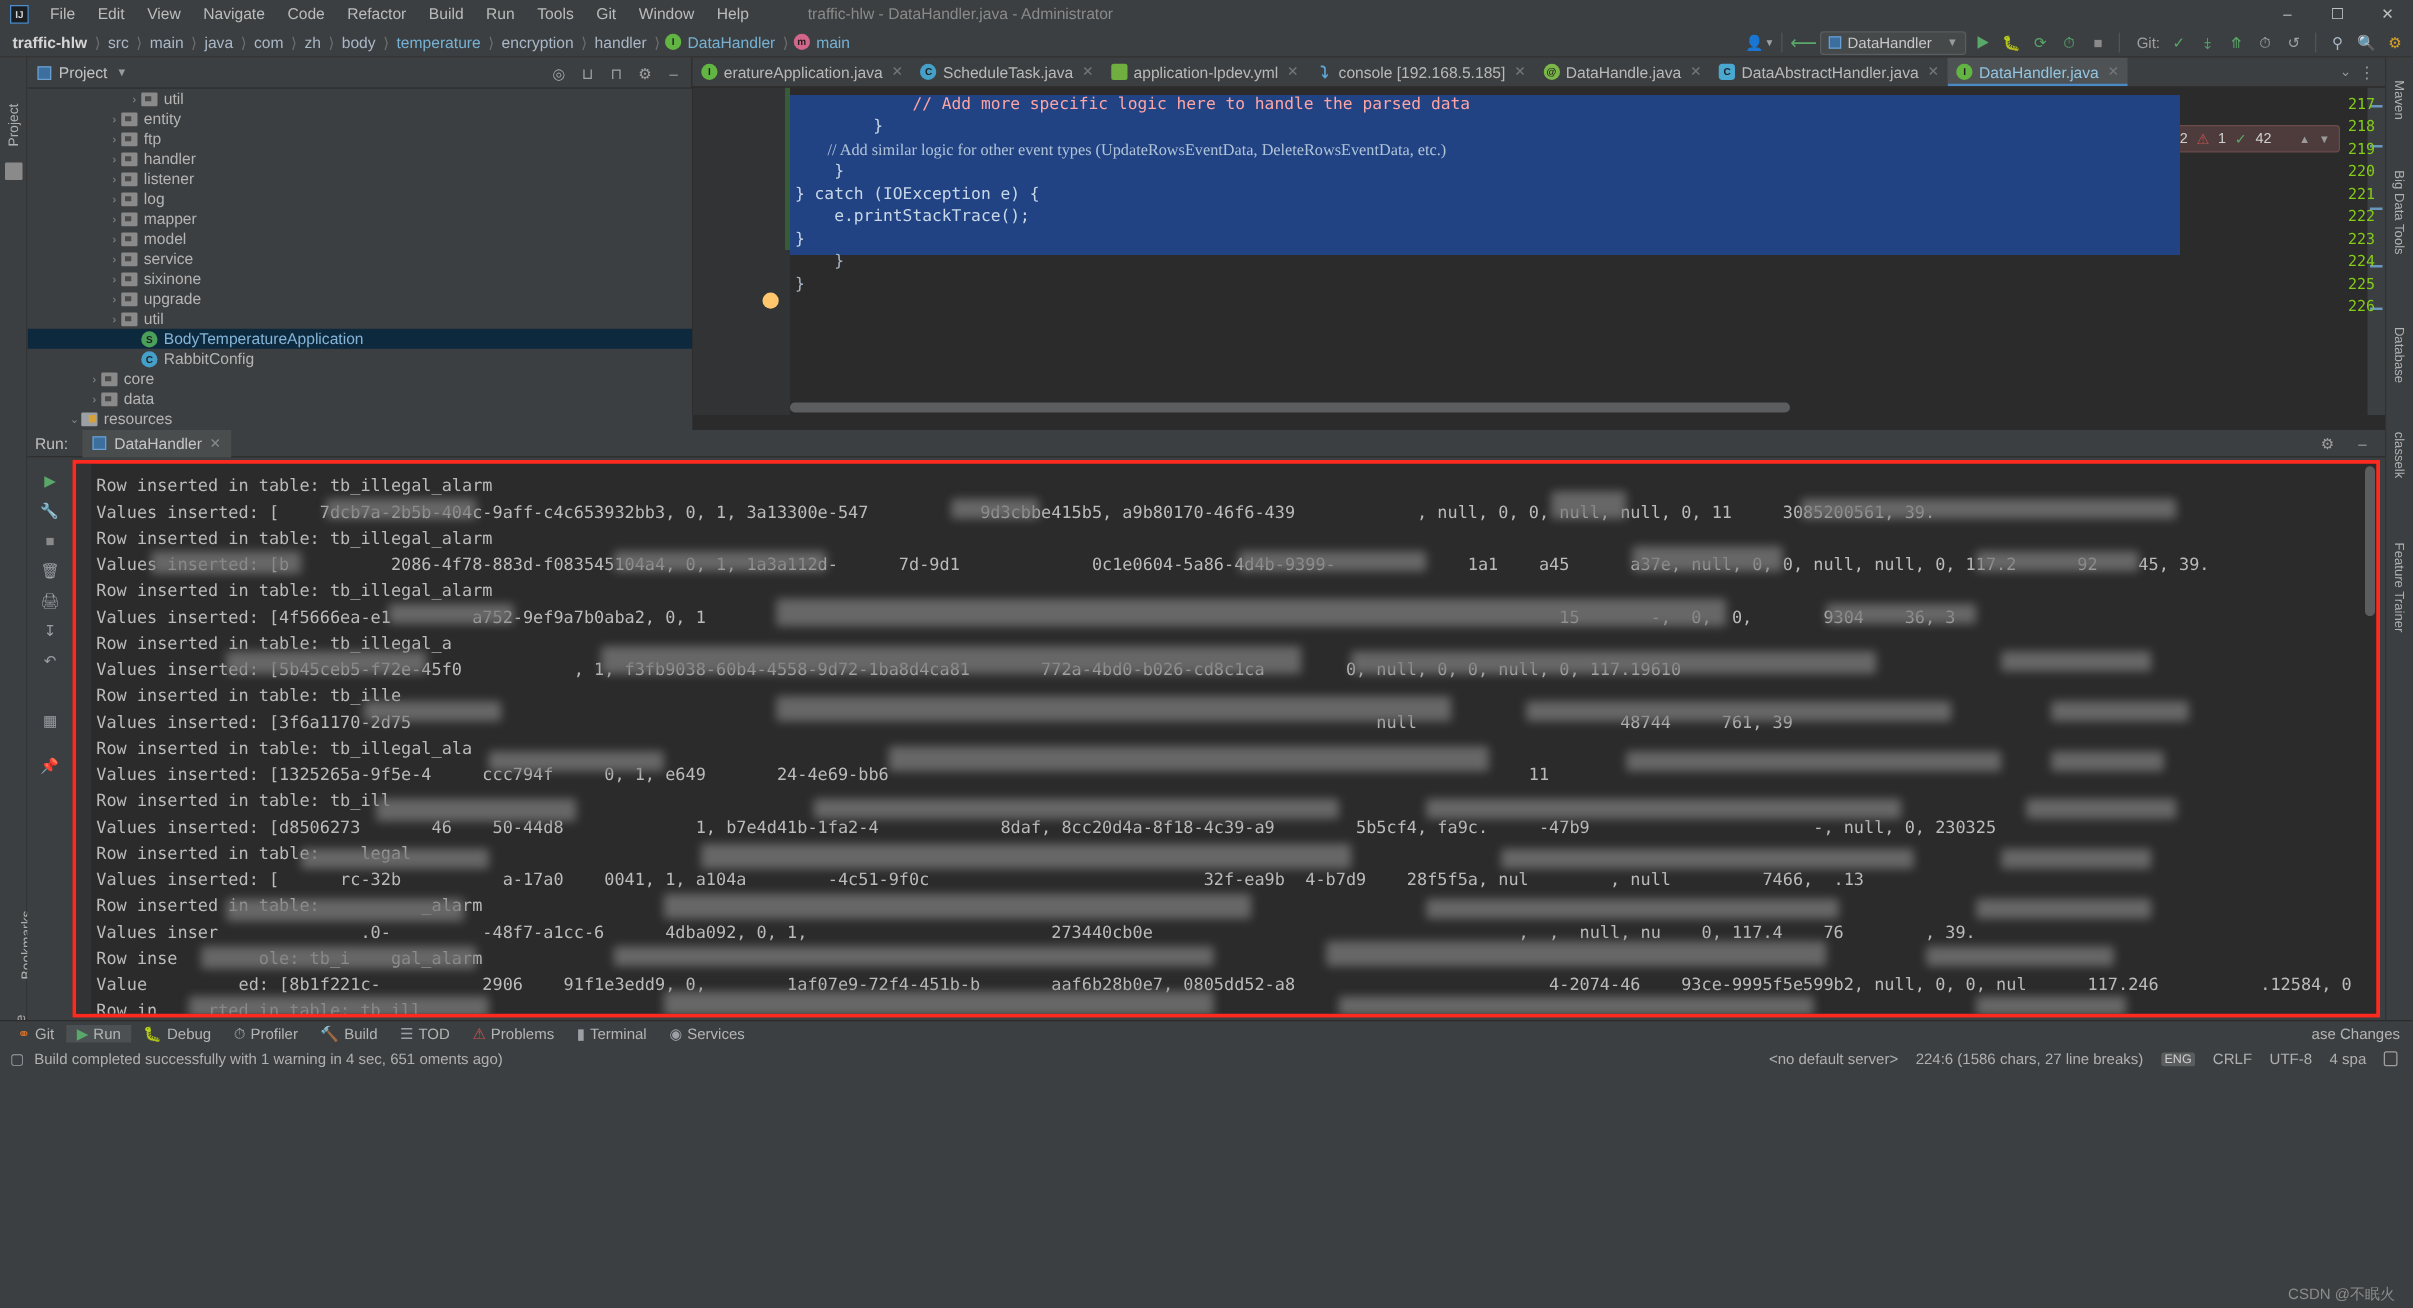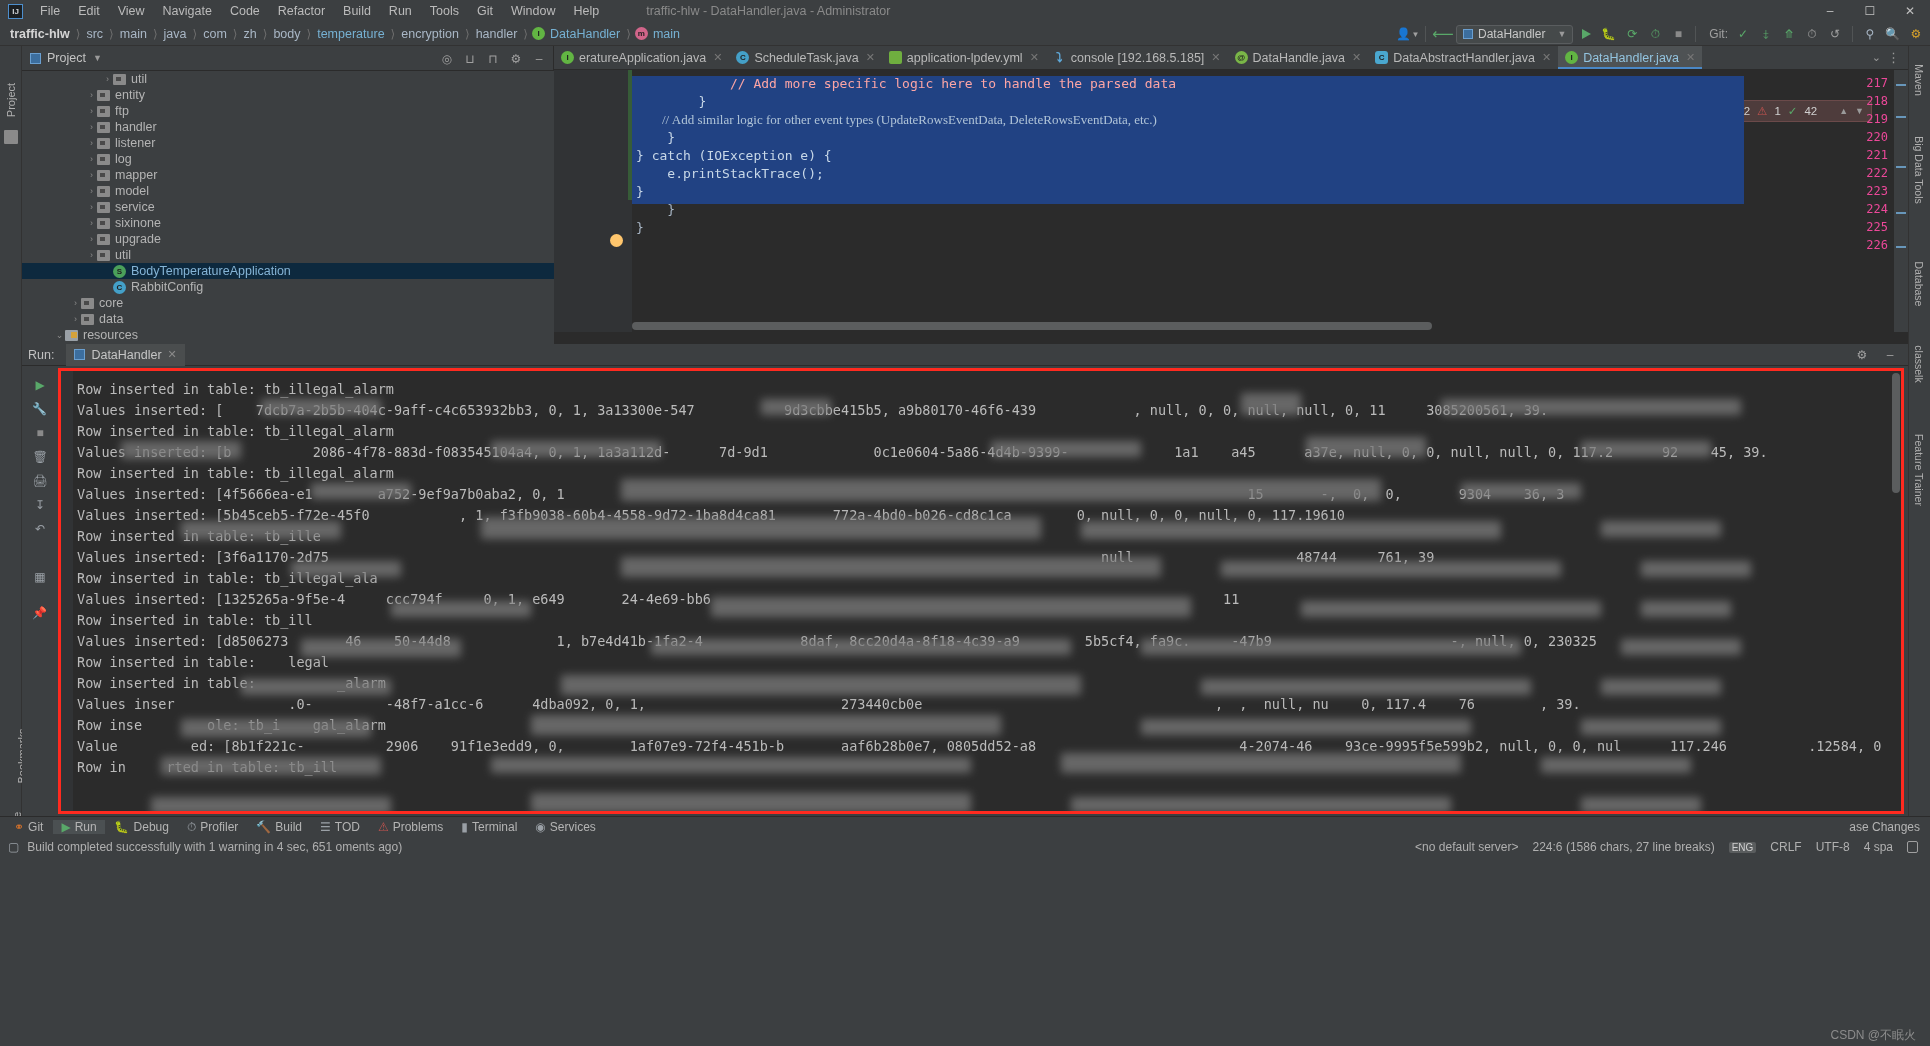--- a/index.html
+++ b/index.html
@@ -101,21 +101,21 @@
   .ficon.blue { background:#44a0c8; }
   .ficon.green { background:#62b543; }
   .ficon.annot { background:#7ab648; }
   .ficon.abst { background:#4aa7cf; border-radius:3px; }
   .ficon.yml { background:#6fae3f; border-radius:2px; }
   .ficon.sh { background:transparent; color:#5fa8d8; font-size:13px; }
   #tabsright { margin-left:auto; display:flex; align-items:center; gap:6px; padding:0 8px; color:#9a9a9a; }
 
   #code { position:absolute; left:0; top:24px; width:1354px; height:262px; background:#2b2b2b; overflow:hidden; }
   #gutter { position:absolute; left:0; top:0; width:78px; height:262px; background:#313335; }
-  .lnum { position:absolute; right:20px; font-size:12px; color:#ec4899;
+  .lnum { position:absolute; right:8px; font-size:12px; color:#84cc16;
     font-family:"DejaVu Sans Mono","Liberation Mono",monospace; }
   #changebar { position:absolute; left:74px; top:0; width:4px; height:130px; background:#375c38; }
   .codeline { position:absolute; left:82px; font-size:13px; white-space:pre;
     font-family:"DejaVu Sans Mono","Liberation Mono",monospace; color:#a9b7c6; }
   .sel-band { position:absolute; left:78px; width:1112px; background:#214283; }
   #bulb { position:absolute; left:56px; top:164px; width:13px; height:13px;
     background:#ffc66d; border-radius:50%; }
   #insp { position:absolute; right:36px; top:30px; width:160px; height:22px;
     background:#4e3c3c; border:1px solid #6b4a4a; border-radius:3px;
     display:flex; align-items:center; gap:7px; padding:0 7px; font-size:11.5px; color:#d0d0d0; }
@@ -484,28 +484,30 @@
     </div>
     <div id="consolewrap">
       <div id="consolegut"></div>
       <div id="console">
           <div class="cline">Row inserted in table: tb_illegal_alarm</div>
           <div class="cline">Values inserted: [    7dcb7a-2b5b-404c-9aff-c4c653932bb3, 0, 1, 3a13300e-547           9d3cbbe415b5, a9b80170-46f6-439            , null, 0, 0, null, null, 0, 11     3085200561, 39.</div>
           <div class="cline">Row inserted in table: tb_illegal_alarm</div>
           <div class="cline">Values inserted: [b          2086-4f78-883d-f083545104a4, 0, 1, 1a3a112d-      7d-9d1             0c1e0604-5a86-4d4b-9399-             1a1    a45      a37e, null, 0, 0, null, null, 0, 117.2      92    45, 39.</div>
           <div class="cline">Row inserted in table: tb_illegal_alarm</div>
           <div class="cline">Values inserted: [4f5666ea-e1        a752-9ef9a7b0aba2, 0, 1                                                                                    15       -,  0,  0,       9304    36, 3</div>
+          <div class="cline">Row inserted in table: tb_illegal_a</div>
           <div class="cline">Values inserted: [5b45ceb5-f72e-45f0           , 1, f3fb9038-60b4-4558-9d72-1ba8d4ca81       772a-4bd0-b026-cd8c1ca        0, null, 0, 0, null, 0, 117.19610</div>
           <div class="cline">Row inserted in table: tb_ille</div>
           <div class="cline">Values inserted: [3f6a1170-2d75                                                                                               null                    48744     761, 39</div>
           <div class="cline">Row inserted in table: tb_illegal_ala</div>
           <div class="cline">Values inserted: [1325265a-9f5e-4     ccc794f     0, 1, e649       24-4e69-bb6                                                               11</div>
           <div class="cline">Row inserted in table: tb_ill</div>
           <div class="cline">Values inserted: [d8506273       46    50-44d8             1, b7e4d41b-1fa2-4            8daf, 8cc20d4a-8f18-4c39-a9        5b5cf4, fa9c.     -47b9                      -, null, 0, 230325</div>
           <div class="cline">Row inserted in table:    legal</div>
+          <div class="cline">Values inserted: [      rc-32b          a-17a0    0041, 1, a104a        -4c51-9f0c                           32f-ea9b  4-b7d9    28f5f5a, nul        , null         7466,  .13</div>
           <div class="cline">Row inserted in table:          _alarm</div>
           <div class="cline">Values inser              .0-         -48f7-a1cc-6      4dba092, 0, 1,                        273440cb0e                                    ,  ,  null, nu    0, 117.4    76        , 39.</div>
           <div class="cline">Row inse        ole: tb_i    gal_alarm</div>
           <div class="cline">Value         ed: [8b1f221c-          2906    91f1e3edd9, 0,        1af07e9-72f4-451b-b       aaf6b28b0e7, 0805dd52-a8                         4-2074-46    93ce-9995f5e599b2, null, 0, 0, nul      117.246          .12584, 0</div>
           <div class="cline">Row in     rted in table: tb_ill</div>
         </div>
       <div id="conscrollbar"></div>
     <div class="blurbox" style="left: 200px; top: 28px; width: 120px; height: 16px; background: rgba(120, 120, 120, 0.85);"></div>
         <div class="blurbox" style="left: 1380px; top: 28px; width: 300px; height: 16px; background: rgba(120, 120, 120, 0.85);"></div>
         <div class="blurbox" style="left: 700px; top: 28px; width: 70px; height: 16px; background: rgba(120, 120, 120, 0.85);"></div>

